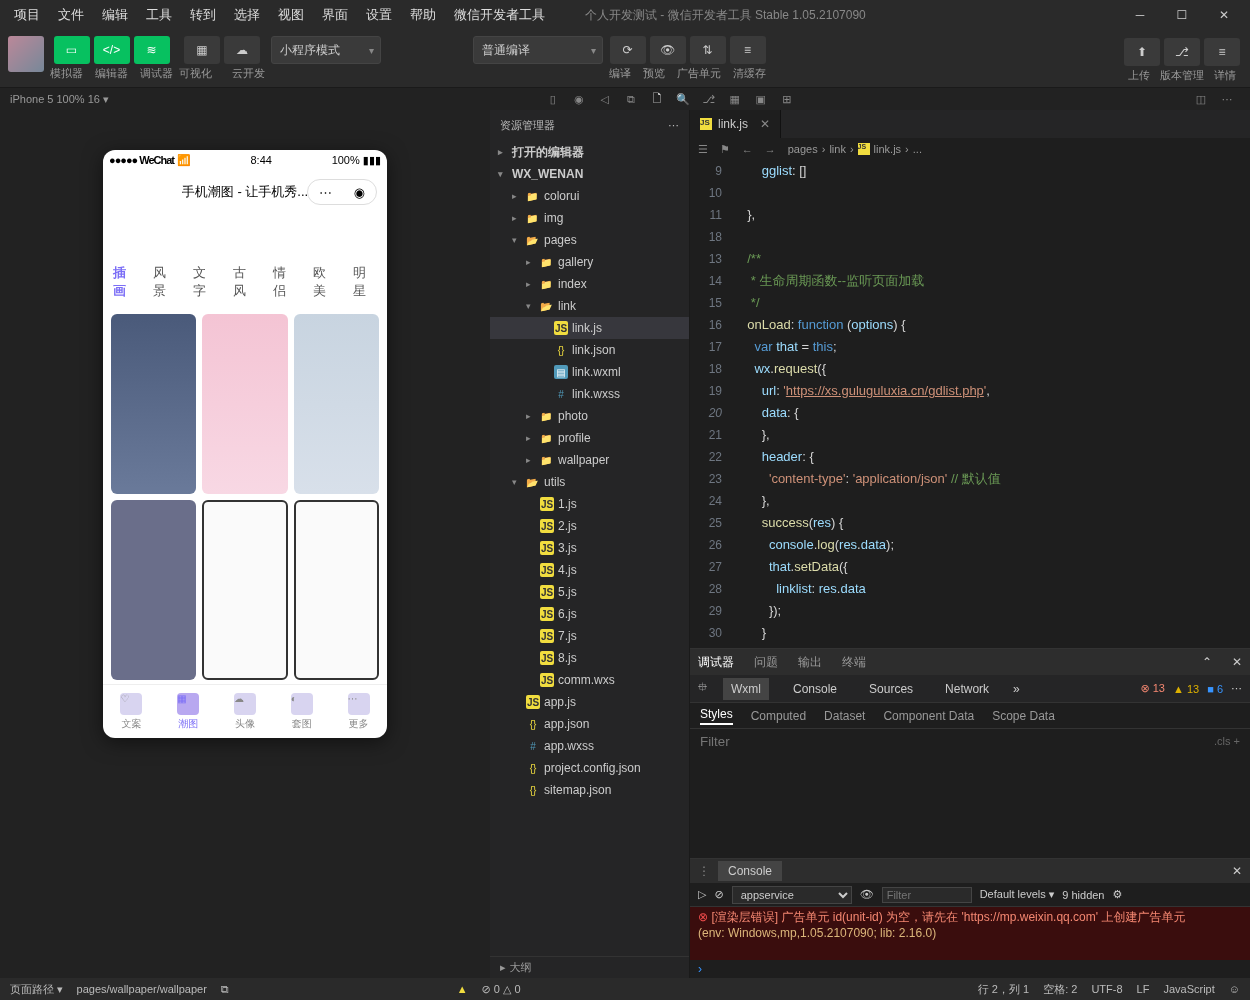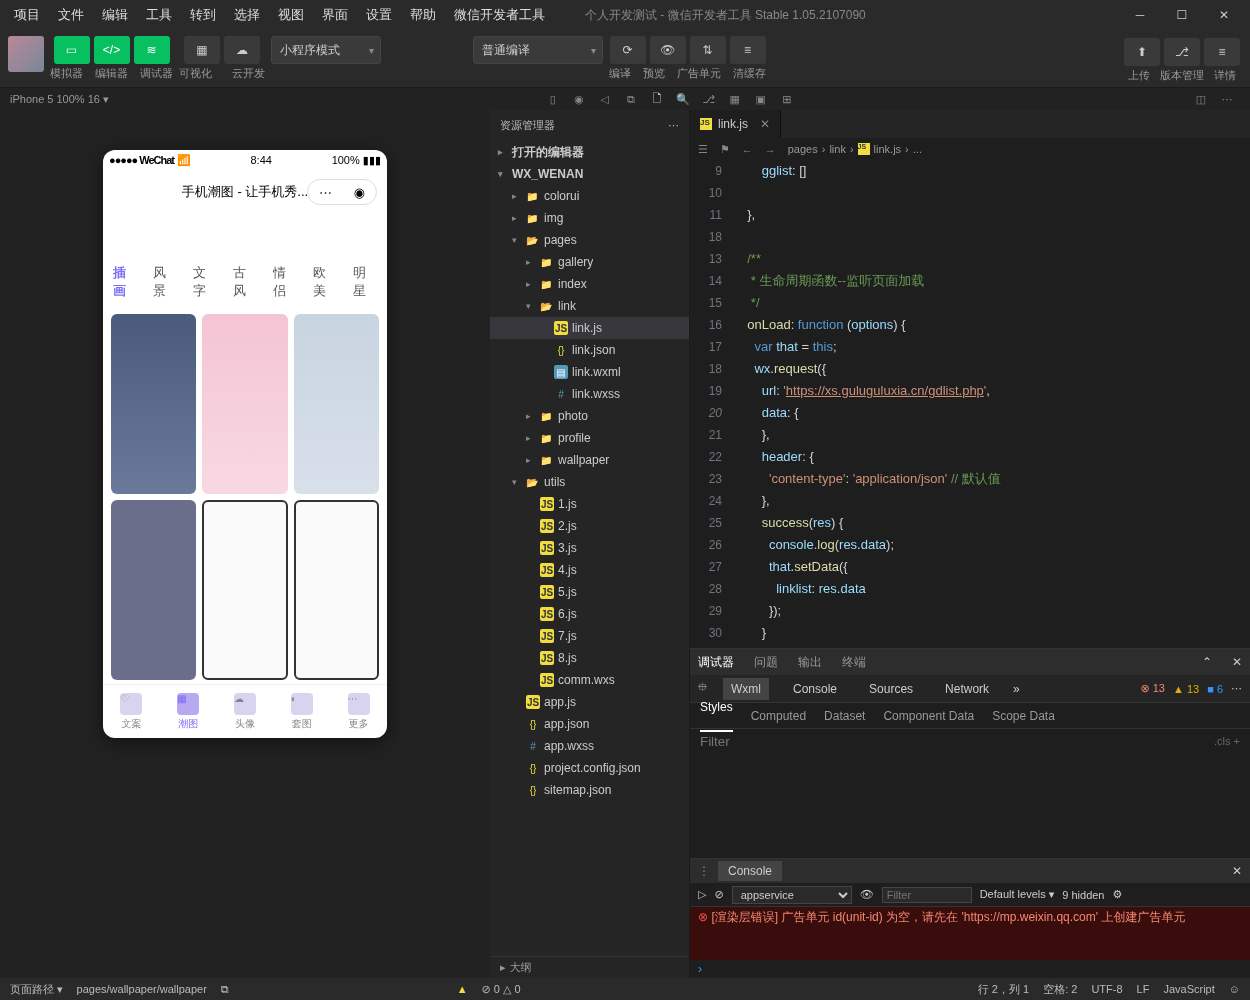--- a/index.html
+++ b/index.html
@@ -83,21 +83,21 @@
 .dev-tabs .dtab.active { color: #fff; }
 .dev-tabs .spacer { flex: 1; }
 .dev-sub { height: 28px; background: #252526; display: flex; align-items: center; gap: 16px; padding: 0 8px; font-size: 12px; border-bottom: 1px solid #333; }
 .dev-sub .stab { padding: 4px 8px; cursor: pointer; color: #ccc; }
 .dev-sub .stab.active { background: #444; }
 .dev-sub .counters { margin-left: auto; display: flex; gap: 8px; align-items: center; font-size: 11px; }
 .dev-sub .counters .err { color: #f48771; }
 .dev-sub .counters .warn { color: #ddb100; }
 .dev-sub .counters .info { color: #3794ff; }
 .styles-tabs { height: 26px; display: flex; align-items: center; gap: 18px; padding: 0 10px; font-size: 12px; color: #999; border-bottom: 1px solid #333; }
-.styles-tabs .stt.active { color: #fff; border-bottom: 2px solid #fff; padding-bottom: 16px; }
+.styles-tabs .stt.active { color: #fff; border-bottom: 2px solid #fff; padding-bottom: 2px; }
 .filter-row { height: 24px; display: flex; align-items: center; padding: 0 10px; color: #666; font-size: 11px; justify-content: space-between; }
 
 .console-panel { height: 120px; background: #1e1e1e; border-top: 1px solid #333; display: flex; flex-direction: column; }
 .console-head { height: 24px; background: #2d2d2d; display: flex; align-items: center; padding: 0 8px; }
 .console-head .ctab { padding: 3px 10px; background: #444; font-size: 12px; }
 .console-ctrl { height: 24px; display: flex; align-items: center; gap: 8px; padding: 0 8px; font-size: 11px; border-bottom: 1px solid #333; }
 .console-ctrl select, .console-ctrl input { background: #2a2a2a; border: 1px solid #444; color: #ccc; font-size: 11px; padding: 1px 4px; }
 .console-body { flex: 1; background: #3a0d0d; color: #f48771; font-family: Consolas, monospace; font-size: 12px; padding: 2px 8px; line-height: 16px; overflow: hidden; }
 .console-prompt { color: #3794ff; background: #1e1e1e; padding: 2px 8px; }
 
@@ -524,20 +524,21 @@
         <span>⊘</span>
         <select style="width:120px"><option>appservice</option></select>
         <span>👁</span>
         <input style="width: 90px;" placeholder="Filter">
         <span>Default levels ▾</span>
         <span>9 hidden</span>
         <span>⚙</span>
       </div>
       <div class="console-body">
         <div><span style="color:#f14c4c">⊗</span> <span>[渲染层错误] 广告单元 id(unit-id) 为空，请先在 'https://mp.weixin.qq.com' 上创建广告单元</span></div>
+        <div style="color:#dcb67a">(env: Windows,mp,1.05.2107090; lib: 2.16.0)</div>
       </div>
       <div class="console-prompt">›</div>
     </div>
   </div>
 </div>
 
 <div class="status-bar">
   <span>页面路径 ▾</span>
   <span>pages/wallpaper/wallpaper</span>
   <span>⧉</span>

